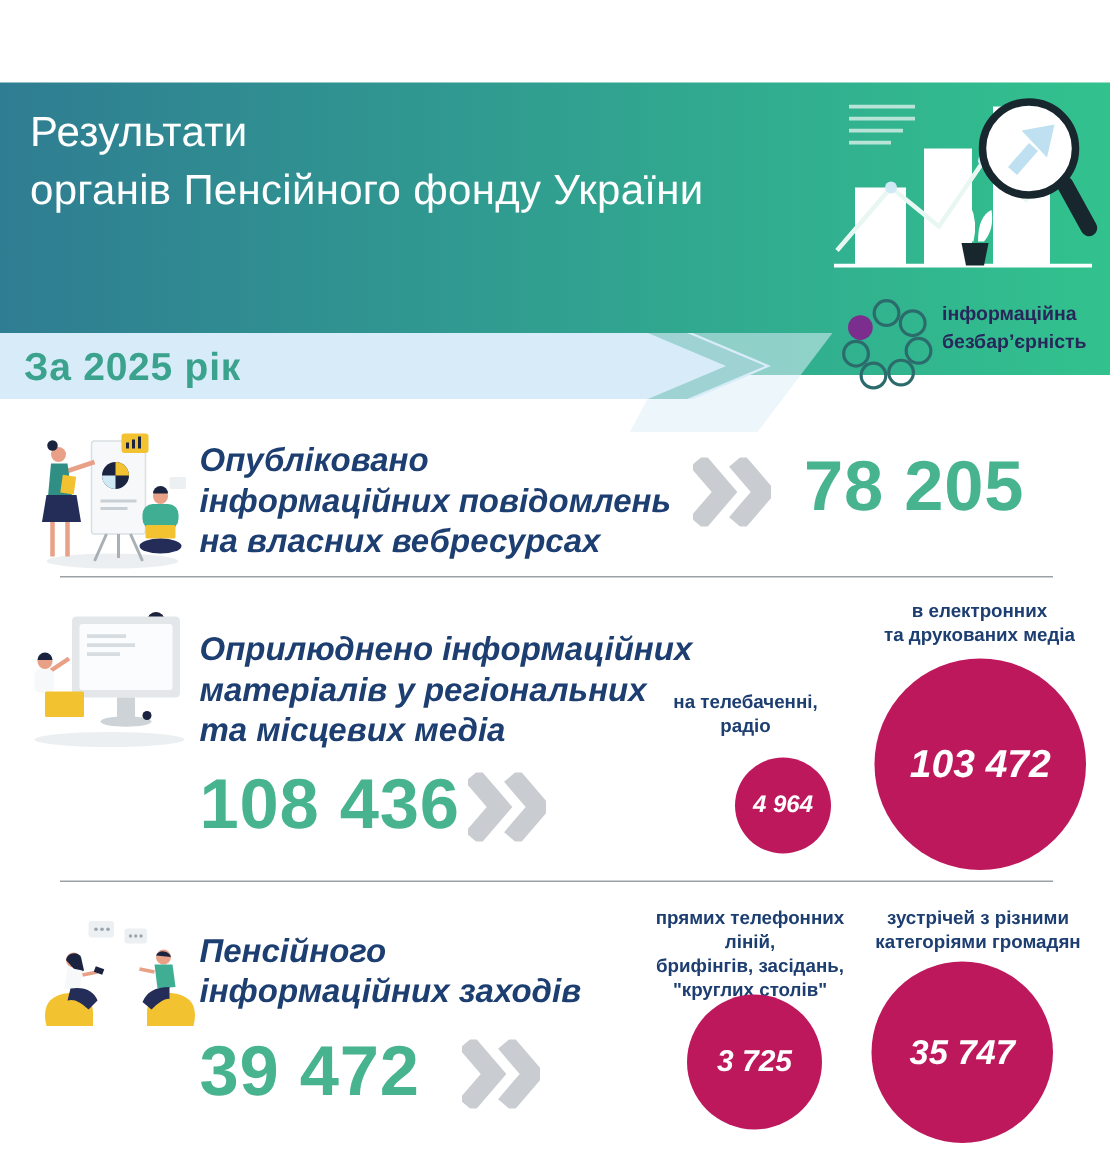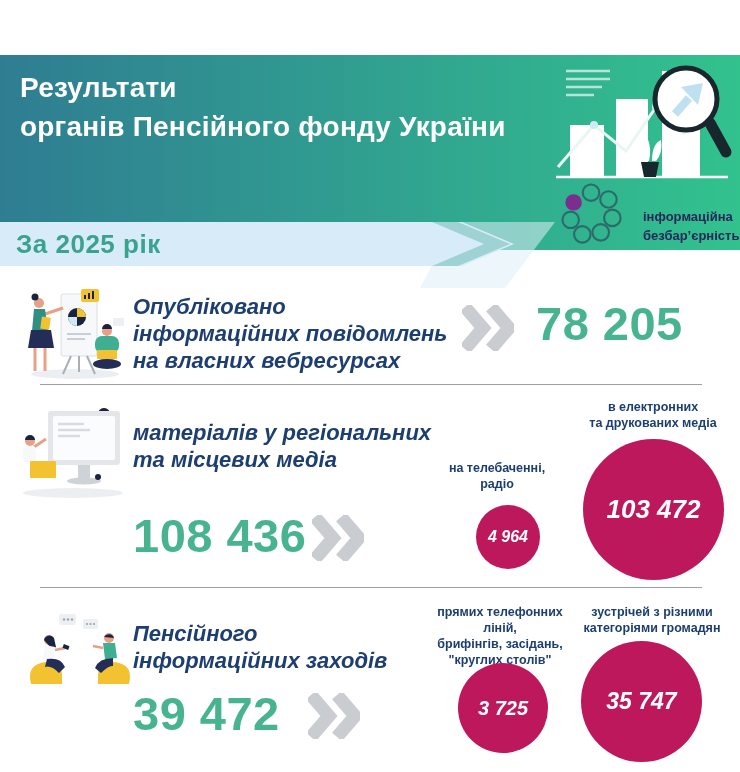--- a/index.html
+++ b/index.html
@@ -9,23 +9,23 @@
 
   
   .pfu-logo { position: absolute; left: 55px; top: 9px; display: flex; align-items: flex-start; gap: 10px; }
   .pfu-mark { font-size: 33px; font-weight: 800; color: #2E9C8E; letter-spacing: -1px; line-height: 36px; }
   .pfu-org { font-size: 8px; font-weight: 700; color: #9AA0A6; letter-spacing: 0.7px; line-height: 11px; padding-top: 5px; }
 
   
   .header { position: absolute; left: 0; top: 55px; width: 740px; height: 195px;
             background: linear-gradient(90deg, #2F7D92 0%, #32C28E 100%); }
   .title { position: absolute; left: 20px; top: 14px; color: #fff; font-size: 28px;
-           font-weight: 700; line-height: 38.5px; letter-spacing: 0.2px; }
+           font-weight: 400; line-height: 38.5px; letter-spacing: 0.2px; }
   .chart-illus { position: absolute; right: 6px; top: 4px; }
-  .access-logo { position: absolute; left: 561px; top: 128px; display: flex; align-items: flex-end; gap: 20px; }
+  .access-logo { position: absolute; left: 561px; top: 144px; display: flex; align-items: flex-start; gap: 5px; }
   .access-text { font-size: 13px; font-weight: 700; color: #27275A; line-height: 19px; }
 
   
   .band-svg { position: absolute; left: 0; top: 220px; }
   .period { position: absolute; left: 16px; top: 229px; font-size: 26px; font-weight: 700;
             color: #3BA28E; letter-spacing: 0.5px; z-index: 3; }
 
   .divider { position: absolute; left: 40px; width: 662px; height: 0; border-top: 1.5px solid #9BA1A5; }
 
   .sec-label { position: absolute; color: #1D3E71; font-weight: 700; font-size: 22px; line-height: 27px; font-style: italic; }
@@ -148,36 +148,37 @@
     <ellipse cx="66" cy="76" rx="17" ry="3.5" fill="#CDD3D7"></ellipse>
     <circle cx="12" cy="36" r="5" fill="#E8A087"></circle>
     <path d="M7 35 a5 5 0 0 1 10 0 z" fill="#1A2340"></path>
     <line x1="16" y1="42" x2="28" y2="34" stroke="#E8A087" stroke-width="3"></line>
     <rect x="5" y="41" width="13" height="16" rx="4" fill="#F7F8F9"></rect>
     <rect x="12" y="56" width="26" height="17" rx="1" fill="#F2C230"></rect>
     <circle cx="80" cy="72" r="3" fill="#1A2340"></circle>
   </svg>
 
   <div class="sec-label" style="left:133px; top:419px;">
+    <div>Оприлюднено інформаційних</div>
     <div>матеріалів у регіональних</div>
     <div>та місцевих медіа</div>
   </div>
 
   <div class="big-num" style="left:133px; top:508px;">108 436</div>
 
   <svg class="chev" style="left:312px; top:515px;" width="52" height="46" viewBox="0 0 52 46">
     <polyline points="3,2 21,23 3,44" fill="none" stroke="#C9CCD0" stroke-width="13"></polyline>
     <polyline points="29,2 47,23 29,44" fill="none" stroke="#C9CCD0" stroke-width="13"></polyline>
   </svg>
 
   <div class="circ-label" style="left:432px; top:460px; width:130px;">
     <div>на телебаченні,</div>
     <div>радіо</div>
   </div>
-  <div class="circle" style="left:476px; top:505px; width:64px; height:64px; font-size:16px;">
+  <div class="circle" style="left:490px; top:505px; width:64px; height:64px; font-size:16px;">
     <span>4 964</span>
   </div>
 
   <div class="circ-label" style="left:578px; top:399px; width:150px;">
     <div>в електронних</div>
     <div>та друкованих медіа</div>
   </div>
   <div class="circle" style="left:583px; top:439px; width:141px; height:141px; font-size:26px;">
     <span>103 472</span>
   </div>

